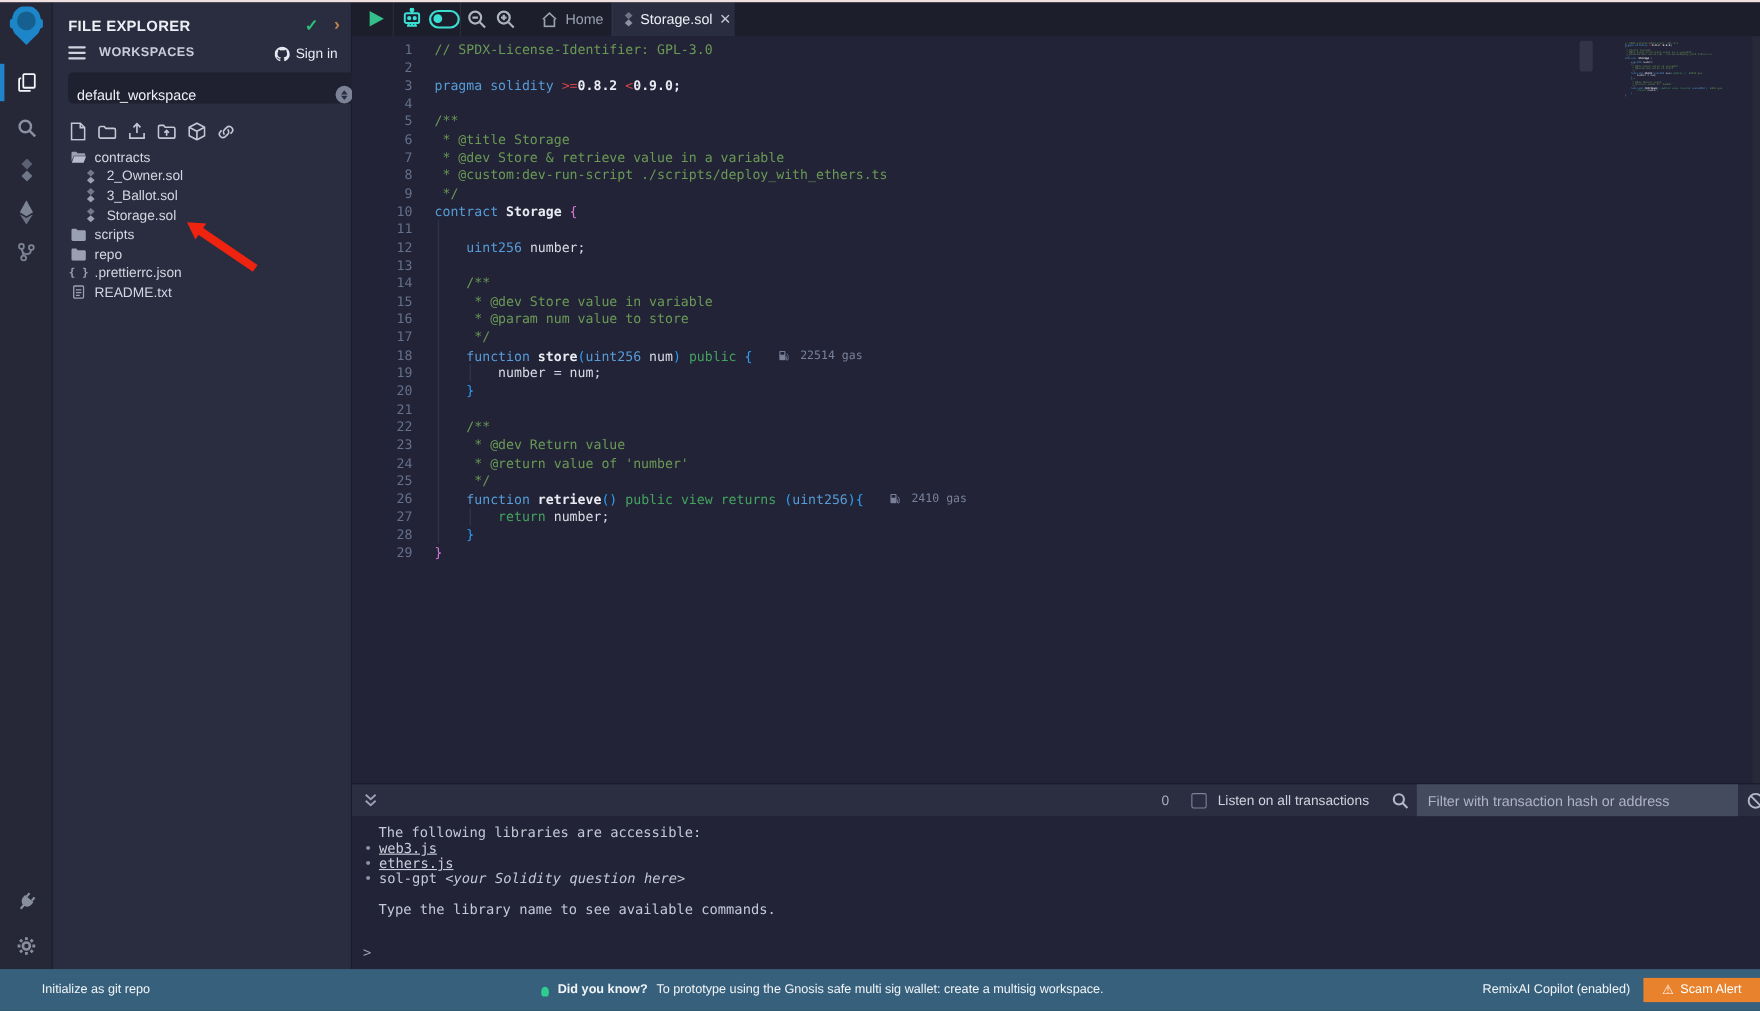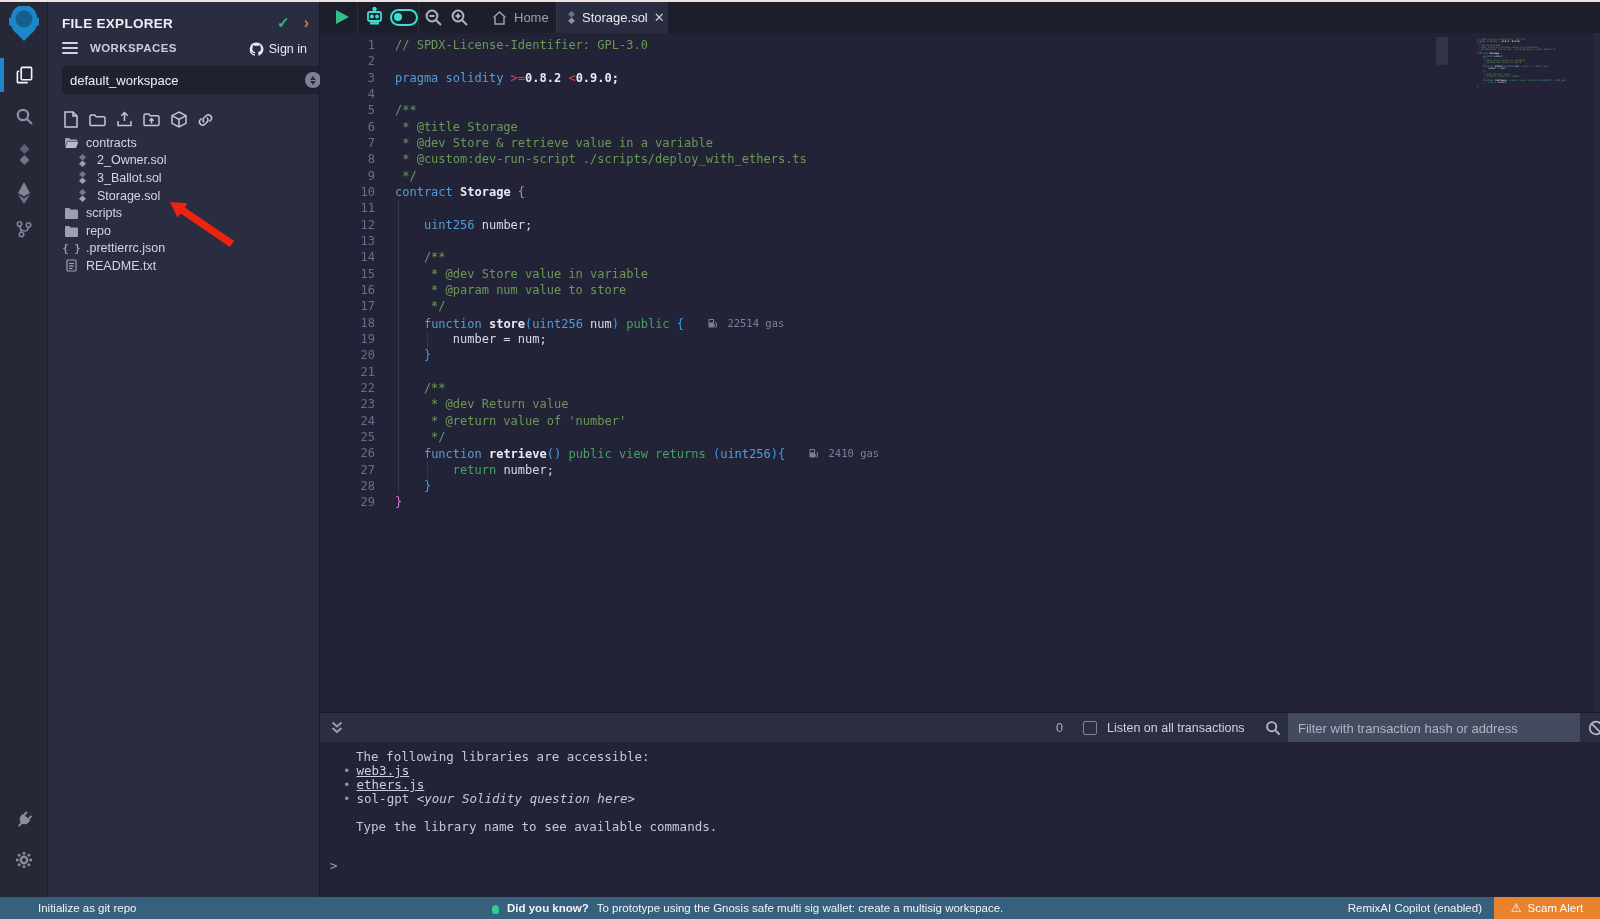--- a/index.html
+++ b/index.html
@@ -20,21 +20,21 @@
   .fe-header{position:absolute;top:10px;left:14px;right:10px;height:22px;display:flex;align-items:center}
   .fe-title{font-size:13.5px;font-weight:700;letter-spacing:.3px;color:#eceef4}
   .fe-check{margin-left:auto;color:#2bc07c;font-size:15px;font-weight:700}
   .fe-chevron{margin-left:14px;color:#bd8350;font-size:16px;font-weight:700;line-height:1}
   .ws-row{position:absolute;top:40px;left:14px;right:12px;height:20px;display:flex;align-items:flex-start}
   .hamburger{width:16px;height:12px;display:flex;flex-direction:column;justify-content:space-between;cursor:pointer}
   .hamburger span{display:block;height:2px;background:#cfd3de;border-radius:1px}
   .ws-label{margin-left:12px;font-size:11.5px;font-weight:700;letter-spacing:.4px;color:#c9cdd9}
   .signin{margin-left:auto;display:flex;align-items:center;gap:5px;color:#e7e9f0;font-size:12.5px;cursor:pointer}
   .ws-select{position:absolute;top:64px;left:14px;width:267px;height:28px;background:#1f2130;border-radius:4px;
-             display:flex;align-items:center;padding:0 8px;cursor:pointer}
+             display:flex;align-items:flex-end;padding:0 8px;cursor:pointer}
   .ws-name{font-size:13px;color:#f0f1f6}
   .ws-sort{margin-left:auto;width:16px;height:16px;border-radius:50%;background:#7d8396;display:flex;flex-direction:column;align-items:center;justify-content:center;gap:1px}
   .ws-sort i{display:block;width:0;height:0;border-left:3px solid transparent;border-right:3px solid transparent}
   .ws-sort .up{border-bottom:4px solid #2a2c3f}
   .ws-sort .dn{border-top:4px solid #2a2c3f}
   .fe-toolbar{position:absolute;top:108px;left:14px;display:flex;gap:10px;color:#c3c7d4}
   .fe-toolbar .tool{width:17px;height:19px;display:flex;align-items:center;justify-content:center;cursor:pointer}
   .tree{position:absolute;top:132px;left:0;right:0}
   .tree-row{display:flex;align-items:center;height:17.6px;font-size:12.5px;color:#d2d6e0;cursor:pointer;white-space:nowrap}
   .tree-row .t-icon{width:15px;display:flex;justify-content:center;margin-right:7px;color:#9aa0b2}
@@ -77,31 +77,31 @@
   .term-bar{position:absolute;top:710px;left:0;right:0;height:30px;background:#2b2d40;border-top:1px solid #191b28;display:flex;align-items:center}
   .term-chevrons{position:absolute;left:11px;top:8px;color:#99a1b3;cursor:pointer}
   .t-zero{position:absolute;left:736px;font-size:12.5px;color:#aab0bf}
   .t-check{position:absolute;left:763px;top:8px;width:14px;height:14px;border:1px solid #7d8496;border-radius:2px;cursor:pointer}
   .t-listen{position:absolute;left:787px;font-size:12.5px;color:#ced2dd}
   .t-search{position:absolute;left:945px;top:7px;color:#b3b8c6;cursor:pointer}
   .t-filter{position:absolute;left:968px;top:0;width:292px;height:30px;background:#454b5f;border:none;outline:none;color:#e3e6ee;font-size:13px;padding:0 10px;font-family:"Liberation Sans",sans-serif}
   .t-filter::placeholder{color:#aeb4c4}
   .t-ban{position:absolute;left:1268px;top:7px;color:#b3b8c6;cursor:pointer}
   .term{position:absolute;top:740px;left:0;right:0;height:155px;background:#222336;font-family:"DejaVu Sans Mono",monospace;font-size:12.5px;color:#c3c9d6}
-  .term-lines{position:absolute;top:8px;left:14px;right:10px}
+  .term-lines{position:absolute;top:8px;left:2px;right:10px}
   .trm-line{height:14px;line-height:14px;white-space:pre}
   .pad22{padding-left:22px}
   .blt{padding-left:9px}
   .blt .dot{color:#8b93a6;margin-right:6px}
   .tlink{text-decoration:underline;cursor:pointer;color:#c9cfdc}
   .tital{font-style:italic}
   .prompt{position:absolute;top:116px;left:10px;color:#98a1b4}
 
   
-  .status{position:absolute;left:0;bottom:0;width:1600px;height:22px;background:#36607c;z-index:50;display:flex;align-items:center;font-size:11.5px;color:#f2f5f8}
+  .status{position:absolute;left:0;bottom:0;width:1600px;height:38px;background:#36607c;z-index:50;display:flex;align-items:center;font-size:11.5px;color:#f2f5f8}
   .st-left{margin-left:38px;cursor:pointer}
   .st-tip{position:absolute;left:492px;display:flex;align-items:flex-end;gap:8px}
   .bulb{width:7px;height:9px;border-radius:50% 50% 40% 40%;background:#2ecc8f}
   .tip-b{font-weight:700}
   .st-right{position:absolute;right:0;height:22px;display:flex;align-items:center}
   .copilot{margin-right:12px;cursor:pointer}
   .scam{width:106px;height:22px;background:#e8822d;display:flex;align-items:center;justify-content:center;gap:6px;font-size:11.5px;color:#fff;cursor:pointer}
   .warn{font-size:12px;line-height:1}
   svg{display:block}
 </style>

